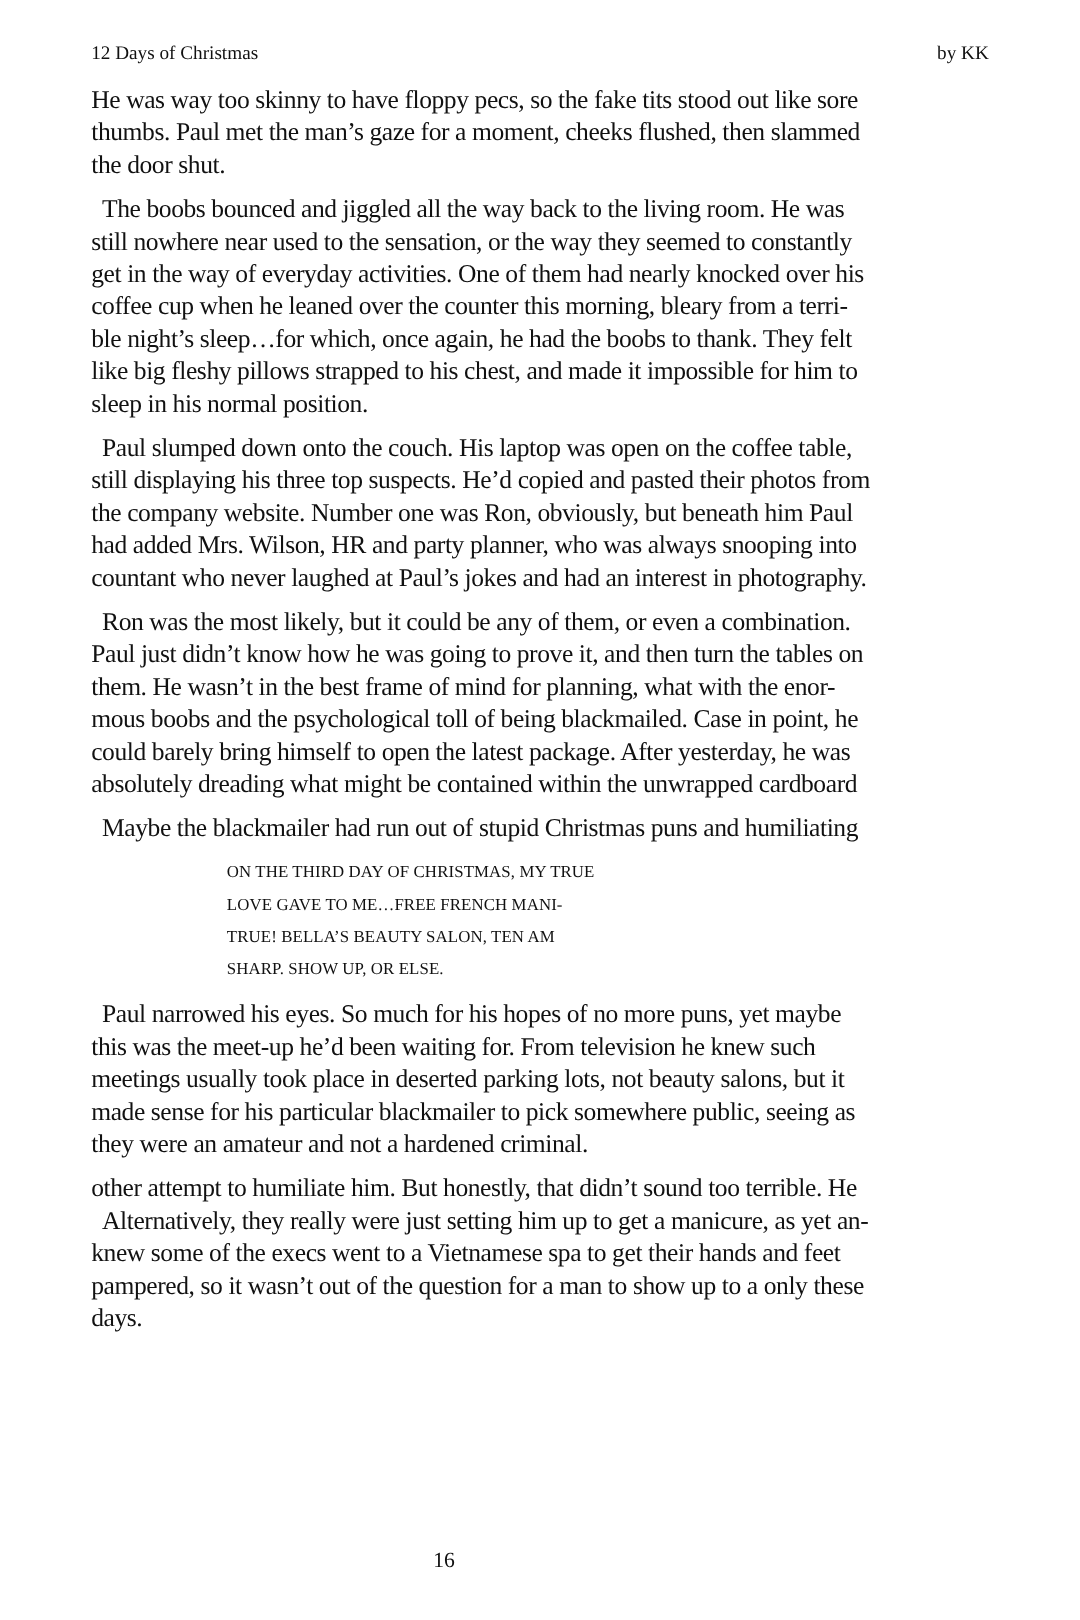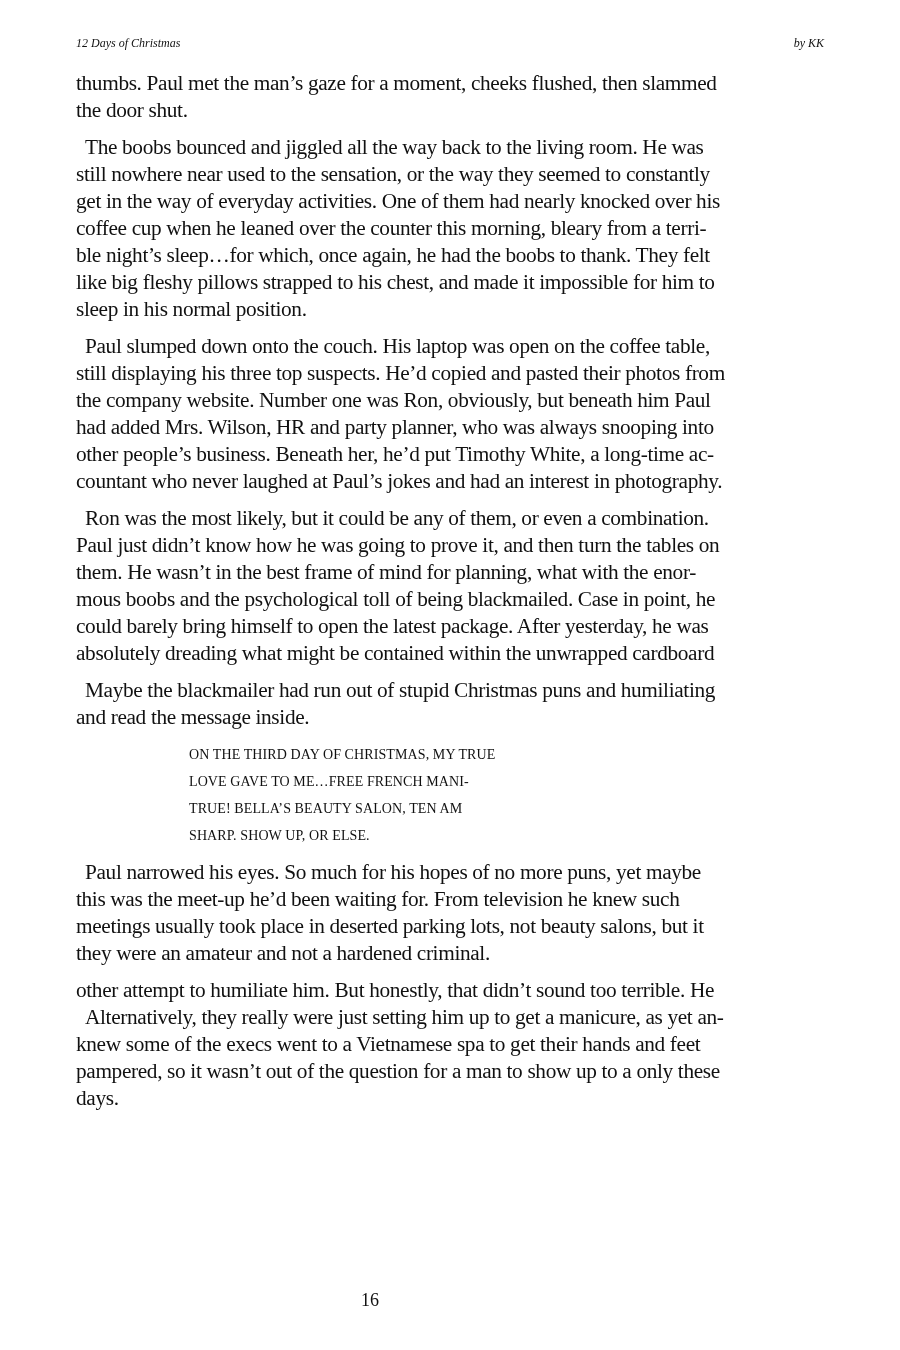--- a/index.html
+++ b/index.html
@@ -20,22 +20,21 @@
     left: 0; top: 0;
     width: 900px;
     height: 1350px;
   }
   .running-header {
     position: absolute;
     top: 36px;
     left: 76px;
     right: 76px;
     height: 22px;
-    font-style: italic;
-    font-size: 12px;
+    font-size: 16px;
     text-align: center;
   }
   .running-header .left { position: absolute; left: 0; top: 0; }
   .running-header .right { position: absolute; right: 0; top: 0; }
 
   .body-text {
     position: absolute;
     top: 70px;
     left: 76px;
     width: 752px;
@@ -76,68 +75,68 @@
 <div class="page">
 
   <div class="running-header">
     <span class="left">12 Days of Christmas</span>
     <span class="right">by KK</span>
   </div>
 
   <div class="body-text">
 
     <p class="para no-indent">
+      <span class="line first">He was way too skinny to have floppy pecs, so the fake tits stood out like sore</span>
       <span class="line">thumbs. Paul met the man’s gaze for a moment, cheeks flushed, then slammed</span>
       <span class="line">the door shut.</span>
     </p>
 
     <p class="para">
       <span class="line first">The boobs bounced and jiggled all the way back to the living room. He was</span>
       <span class="line">still nowhere near used to the sensation, or the way they seemed to constantly</span>
       <span class="line">get in the way of everyday activities. One of them had nearly knocked over his</span>
       <span class="line">coffee cup when he leaned over the counter this morning, bleary from a terri-</span>
       <span class="line">ble night’s sleep…for which, once again, he had the boobs to thank. They felt</span>
       <span class="line">like big fleshy pillows strapped to his chest, and made it impossible for him to</span>
       <span class="line">sleep in his normal position.</span>
     </p>
 
     <p class="para">
       <span class="line first">Paul slumped down onto the couch. His laptop was open on the coffee table,</span>
       <span class="line">still displaying his three top suspects. He’d copied and pasted their photos from</span>
       <span class="line">the company website. Number one was Ron, obviously, but beneath him Paul</span>
       <span class="line">had added Mrs. Wilson, HR and party planner, who was always snooping into</span>
-      <span class="line">other people’s business. Beneath her, he’d put Timothy White, a long-time ac-</span>
       <span class="line">countant who never laughed at Paul’s jokes and had an interest in photography.</span>
     </p>
 
     <p class="para">
       <span class="line first">Ron was the most likely, but it could be any of them, or even a combination.</span>
       <span class="line">Paul just didn’t know how he was going to prove it, and then turn the tables on</span>
       <span class="line">them. He wasn’t in the best frame of mind for planning, what with the enor-</span>
       <span class="line">mous boobs and the psychological toll of being blackmailed. Case in point, he</span>
       <span class="line">could barely bring himself to open the latest package. After yesterday, he was</span>
       <span class="line">absolutely dreading what might be contained within the unwrapped cardboard</span>
     </p>
 
     <p class="para">
       <span class="line first">Maybe the blackmailer had run out of stupid Christmas puns and humiliating</span>
-      <span class="line">and read the message inside.</span>
     </p>
 
     <div class="quote">
       <span class="line">ON THE THIRD DAY OF CHRISTMAS, MY TRUE</span>
       <span class="line">LOVE GAVE TO ME…FREE FRENCH MANI-</span>
       <span class="line">TRUE! BELLA’S BEAUTY SALON, TEN AM</span>
       <span class="line">SHARP. SHOW UP, OR ELSE.</span>
     </div>
 
     <p class="para">
       <span class="line first">Paul narrowed his eyes. So much for his hopes of no more puns, yet maybe</span>
       <span class="line">this was the meet-up he’d been waiting for. From television he knew such</span>
       <span class="line">meetings usually took place in deserted parking lots, not beauty salons, but it</span>
+      <span class="line">made sense for his particular blackmailer to pick somewhere public, seeing as</span>
       <span class="line">they were an amateur and not a hardened criminal.</span>
     </p>
 
     <p class="para">
       <span class="line">other attempt to humiliate him. But honestly, that didn’t sound too terrible. He</span>
       <span class="line first">Alternatively, they really were just setting him up to get a manicure, as yet an-</span>
       <span class="line">knew some of the execs went to a Vietnamese spa to get their hands and feet</span>
       <span class="line">pampered, so it wasn’t out of the question for a man to show up to a only these</span>
       <span class="line">days.</span>
     </p>

